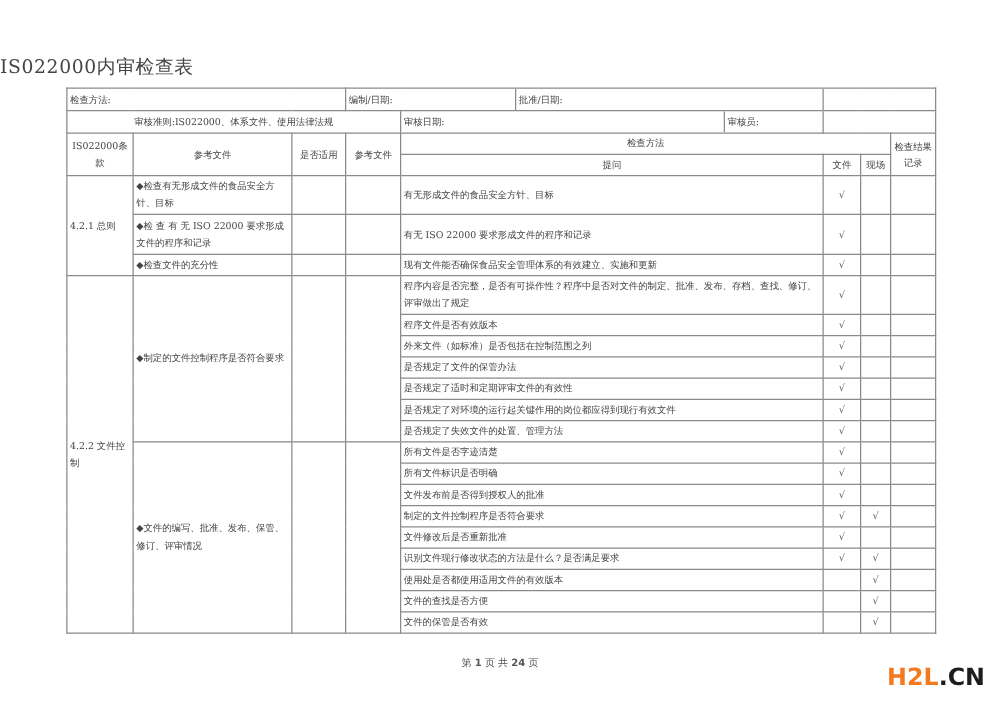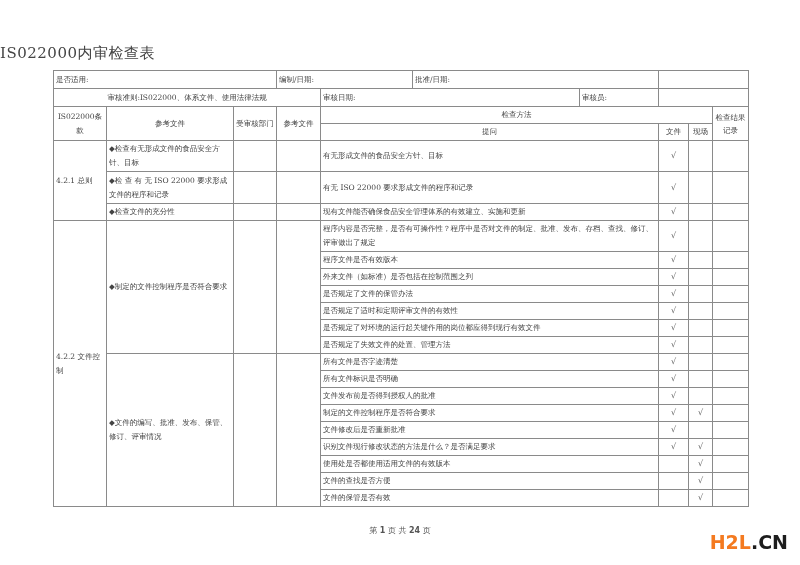--- a/index.html
+++ b/index.html
@@ -35,40 +35,40 @@
     <col style="width:43px">
     <col style="width:44px">
     <col style="width:338px">
     <col style="width:30px">
     <col style="width:24px">
     <col style="width:36px">
   </colgroup>
 
   <tbody>
       <tr style="height:18px">
-    <td colspan="3" class="l">是否适用:</td>
+    <td colspan="3" class="l">检查方法:</td>
     <td colspan="2" class="l" style="border-right:none"><span>编制/日期:</span></td>
     <td colspan="3" class="l" style="padding:0"></td>
   </tr>
 
   <tr style="height:17px">
     <td colspan="4" class="c">审核准则:IS022000、体系文件、使用法律法规</td>
     <td class="l" style="padding:0">
       <div style="display:flex;height:17px;">
         <div style="width:254px;padding:0 2px;line-height:17px;border-right:1px solid #8a8a8a">审核日期:</div>
         <div style="flex:1;padding:0 2px;line-height:17px">审核员:</div>
       </div>
     </td>
     <td colspan="3"></td>
   </tr>
 
   <tr style="height:16px">
     <td rowspan="2" class="c">IS022000条款</td>
     <td rowspan="2" class="c">参考文件</td>
-    <td rowspan="2" class="c">受审核部门</td>
+    <td rowspan="2" class="c">是否适用</td>
     <td rowspan="2" class="c">参考文件</td>
     <td colspan="3" class="c">检查方法</td>
     <td rowspan="2" class="c" style="line-height:13px">检查结果记录</td>
   </tr>
   <tr style="height:17px">
     <td class="c">提问</td>
     <td class="c">文件</td>
     <td class="c">现场</td>
   </tr>
 

